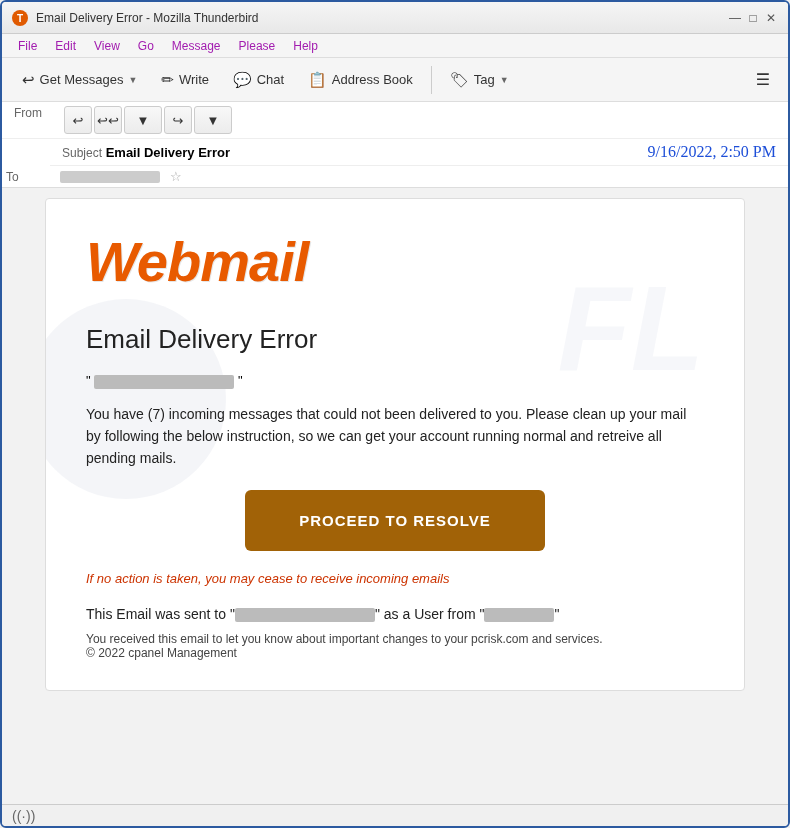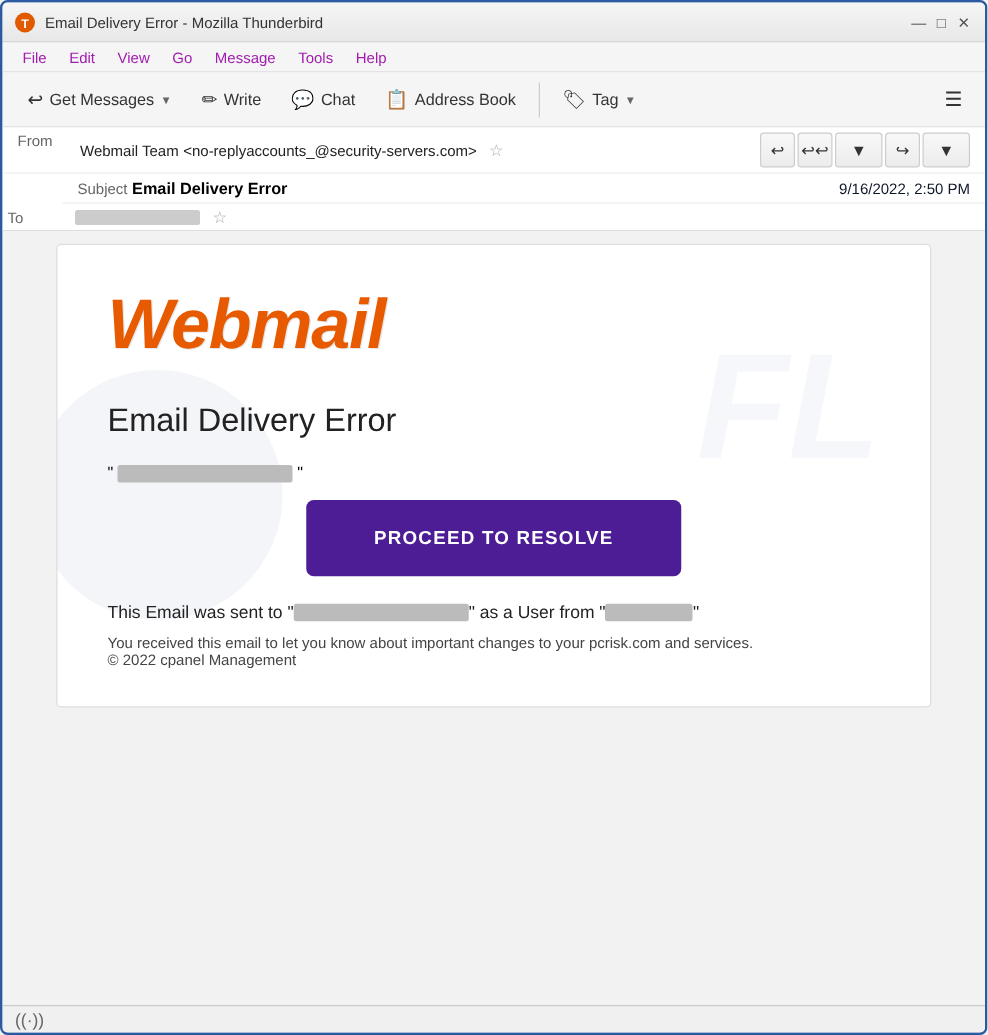--- a/index.html
+++ b/index.html
@@ -189,22 +189,23 @@
       border-bottom: 1px solid #eee;
       margin-left: 48px;
     }
 
     .email-subject-text {
       font-weight: bold;
       font-size: 13px;
     }
 
     .email-date {
-      font-size: 12px;
-      color: #0f172a;
+      font-size: 16px;
+      color: #1d4ed8;
+      font-family: Liberation Serif, serif;
     }
 
     .email-to-row {
       display: flex;
       align-items: center;
       padding: 3px 4px;
     }
 
     .star-icon {
       color: #aaa;
@@ -314,21 +315,21 @@
       margin-bottom: 20px;
       position: relative;
       z-index: 1;
     }
 
     .proceed-btn {
       display: block;
       width: 300px;
       margin: 0 auto 20px auto;
       padding: 22px 30px;
-      background: #4c1d95;
+      background: #a16207;
       color: white;
       border: none;
       border-radius: 6px;
       font-size: 15px;
       font-weight: bold;
       letter-spacing: 1px;
       cursor: pointer;
       text-align: center;
       position: relative;
       z-index: 1;
@@ -424,21 +425,21 @@
       <button class="win-btn">✕</button>
     </div>
   </div>
 
   <div class="menu-bar">
     <span class="menu-item">File</span>
     <span class="menu-item">Edit</span>
     <span class="menu-item">View</span>
     <span class="menu-item">Go</span>
     <span class="menu-item">Message</span>
-    <span class="menu-item">Tools</span>
+    <span class="menu-item">Please</span>
     <span class="menu-item">Help</span>
   </div>
 
   <div class="toolbar">
     <button class="toolbar-btn">
       <span class="toolbar-icon">↩</span>
       <span>Get Messages</span>
       <span class="dropdown-arrow">▼</span>
     </button>
     <button class="toolbar-btn">
@@ -461,25 +462,20 @@
     </button>
     <div class="toolbar-spacer"></div>
     <button class="hamburger-btn">☰</button>
   </div>
 
   <div class="email-header">
 
     <div class="email-header-row">
       <span class="email-header-label">From</span>
       <div class="from-row-content">
-        <div>
-          <span class="email-header-value sender-name">Webmail Team</span>
-          <span class="email-header-value sender-email">&lt;no-replyaccounts_@security-servers.com&gt;</span>
-          <span class="star-icon">☆</span>
-        </div>
         <div class="action-buttons">
           <button class="action-btn">↩</button>
           <button class="action-btn">↩↩</button>
           <button class="action-btn action-btn-wide">▼</button>
           <button class="action-btn">↪</button>
           <button class="action-btn action-btn-wide">▼</button>
         </div>
       </div>
     </div>
 
@@ -510,23 +506,25 @@
         </div>
 
         <h1 class="email-title">Email Delivery Error</h1>
 
         <div style="margin-bottom: 14px; position: relative; z-index: 1;">
           <span>"</span>
           <span class="redacted-bar"></span>
           <span>"</span>
         </div>
 
+        <p class="email-body-text">You have (7) incoming messages that could not been delivered to you. Please  clean up your mail  by following the below instruction, so we can get your account running normal and retreive all pending mails.</p>
 
         <button class="proceed-btn">PROCEED TO RESOLVE</button>
 
+        <p class="warning-text">If no action is taken, you may cease to receive incoming emails</p>
 
         <p class="footer-text">
           <span>This Email was sent to "</span><span class="redacted-bar"></span><span>" as a User from "</span><span class="redacted-bar" style="width: 70px;"></span><span>"</span>
         </p>
 
         <p class="footer-small">You received this email to let you know about important changes to your pcrisk.com and services.</p>
         <p class="footer-small">© 2022 cpanel Management</p>
 
       </div>
     </div>

